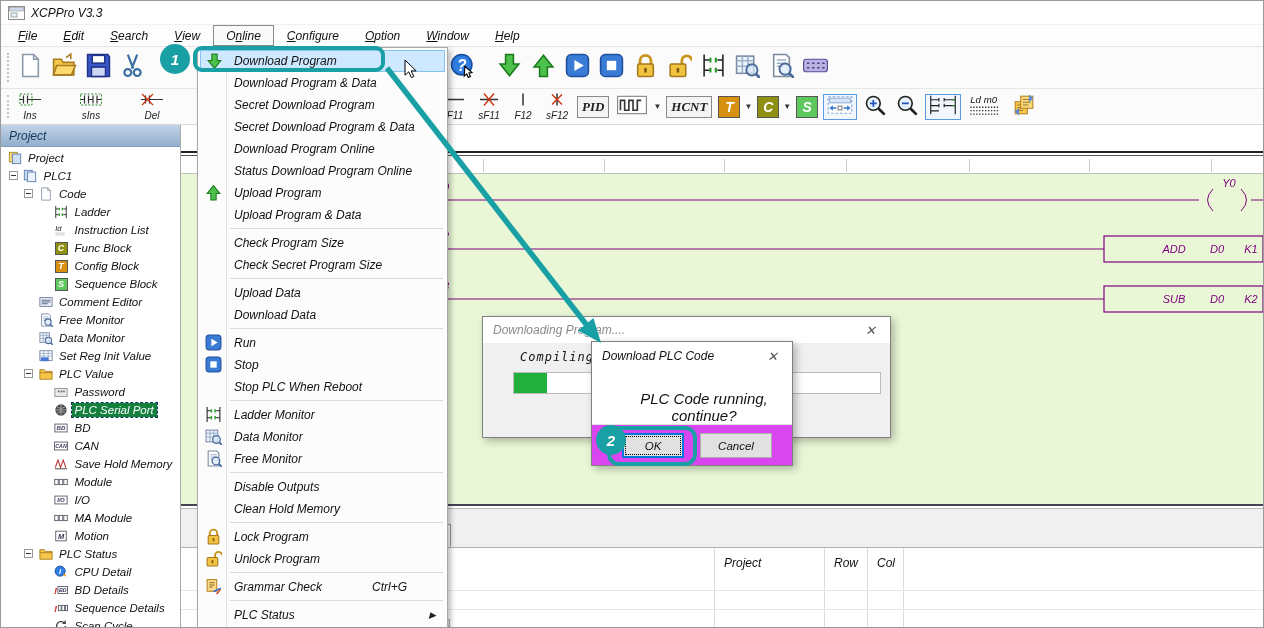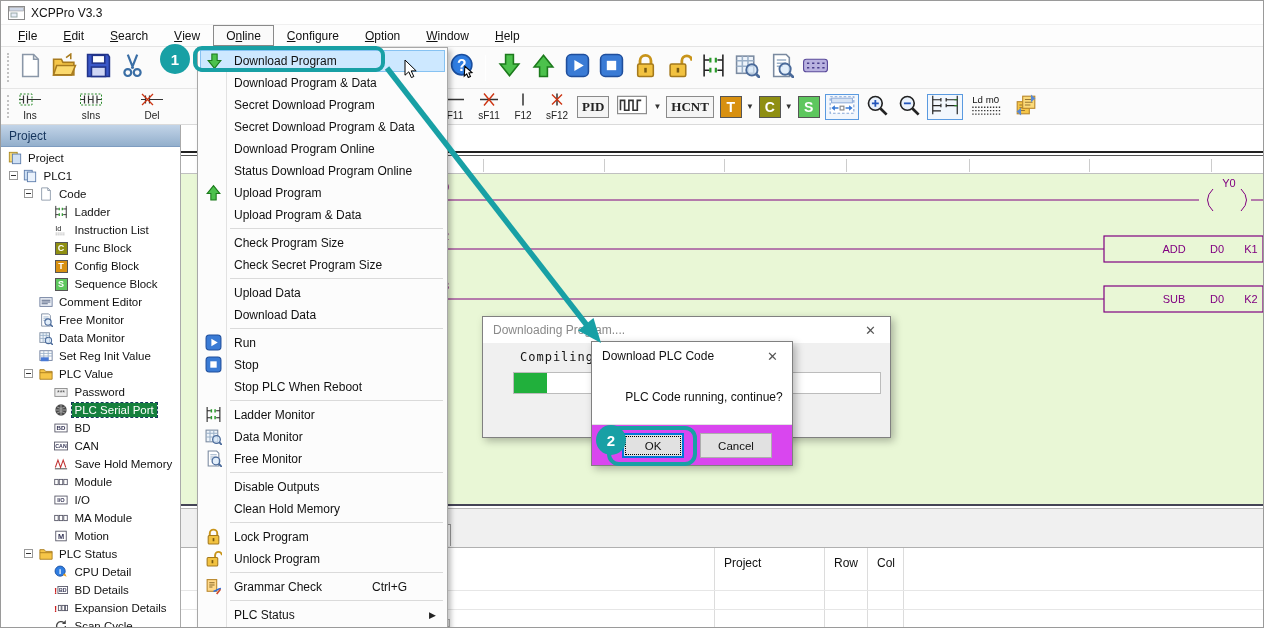--- a/index.html
+++ b/index.html
@@ -1,17 +1,17 @@
 <!DOCTYPE html>
 <html style="--accent: #18a0a5;"><head>
 <meta charset="utf-8">
 <style>
   html,body{margin:0;padding:0;background:#d8d8d8;}
   #app{position:relative;width:1264px;height:628px;background:#fff;border:1px solid #9a9a9a;
-       overflow:hidden;font-family:"Liberation Sans",sans-serif;box-sizing:border-box;
+       overflow:hidden;font-family:"Liberation Sans",sans-serif;box-sizing:border-box;font-style:italic;
        -webkit-font-smoothing:antialiased;}
   #app *{box-sizing:border-box;}
 
   
   .titlebar{position:absolute;left:0;top:0;width:100%;height:24px;background:#fff;
             display:flex;align-items:center;padding-left:7px;border-bottom:1px solid #f0f0f0;}
   .titlebar .t-icon{width:17px;height:14px;margin-right:6px;}
   .titlebar .t-text{font-size:12px;color:#111;}
 
   
@@ -90,21 +90,21 @@
   .dlg{position:absolute;border:1px solid #808080;box-shadow:3px 3px 8px rgba(0,0,0,.28);z-index:30;}
   .dlg-title{height:26px;background:#fff;display:flex;align-items:center;padding:0 10px;font-size:12px;}
   .dlg-x{margin-left:auto;font-size:13px;color:#555;padding:0 4px;}
   #dlg-progress{left:481px;top:315px;width:409px;height:122px;background:#f0f0f0;}
   #dlg-progress .dlg-title{color:#8a8a8a;}
   .compiling{position:absolute;left:37px;top:33px;font-family:"DejaVu Sans Mono",monospace;font-size:12px;color:#111;letter-spacing:1px;}
   .pbar{position:absolute;left:30px;top:55px;width:368px;height:22px;background:#fff;border:1px solid #bcbcbc;}
   .pfill{height:100%;background:#21b03c;}
   #dlg-confirm{left:590px;top:340px;width:202px;height:125px;background:#fff;}
   #dlg-confirm .dlg-title{height:28px;color:#111;}
-  .cf-msg{position:absolute;left:0;right:0;top:48px;text-align:center;font-size:12px;color:#111;padding-left:24px;}
+  .cf-msg{position:absolute;left:0;right:0;top:48px;text-align:center;font-size:15px;color:#111;padding-left:24px;}
   .cf-footer{position:absolute;left:0;right:0;bottom:0;height:41px;background:#d946ef;border-top:1px solid #e2e2e2;}
   .btn{position:absolute;top:8px;height:25px;background:#e1e1e1;border:1px solid #adadad;font-size:11.5px;color:#111;
        display:flex;align-items:center;justify-content:center;font-family:"Liberation Sans",sans-serif;}
   .btn.ok{left:30px;width:62px;border:2px solid #0078d7;outline:1px dotted #000;outline-offset:-4px;}
   .btn.cancel{left:108px;width:72px;}
 
   
   .badge{position:absolute;width:30px;height:30px;border-radius:50%;background:var(--accent);color:#fff;
          font-size:15px;font-weight:bold;display:flex;align-items:center;justify-content:center;z-index:52;}
   .hilite{position:absolute;border:4px solid var(--accent);border-radius:9px;z-index:51;}
@@ -623,21 +623,21 @@
         </div>
         <div class="tree-row" style="left: 52.5px; top: 452px;">
           <span class="tree-icon">
             <svg viewBox="0 0 16 16">
               <text x="0" y="12" font-size="11" font-weight="bold" fill="#c22">!</text>
               <rect x="5" y="5" width="3.2" height="6" fill="#fff" stroke="#556"></rect>
               <rect x="9" y="5" width="3.2" height="6" fill="#fff" stroke="#556"></rect>
               <rect x="13" y="5" width="2.5" height="6" fill="#fff" stroke="#556"></rect>
             </svg>
           </span>
-          <span class="tree-label">Expansion Details</span>
+          <span class="tree-label">Sequence Details</span>
         </div>
         <div class="tree-row" style="left: 52.5px; top: 470px;">
           <span class="tree-icon">
             <svg viewBox="0 0 16 16">
               <path d="M13 8a5 5 0 11-1.6-3.7" fill="none" stroke="#444" stroke-width="1.5"></path>
               <path d="M13.5 1.2v4.4h-4.4z" fill="#444"></path>
             </svg>
           </span>
           <span class="tree-label">Scan Cycle</span>
         </div>

